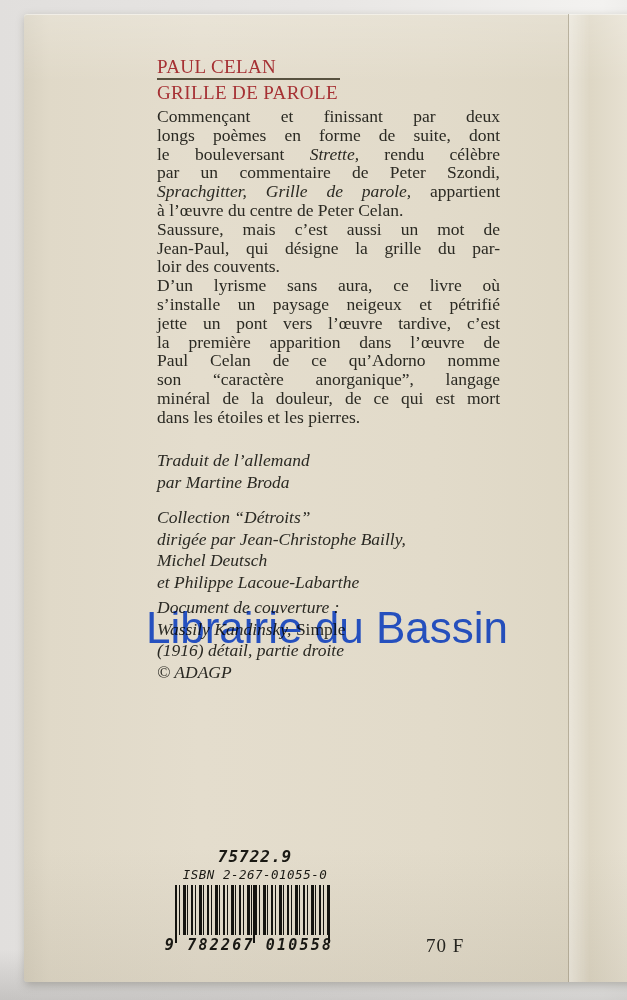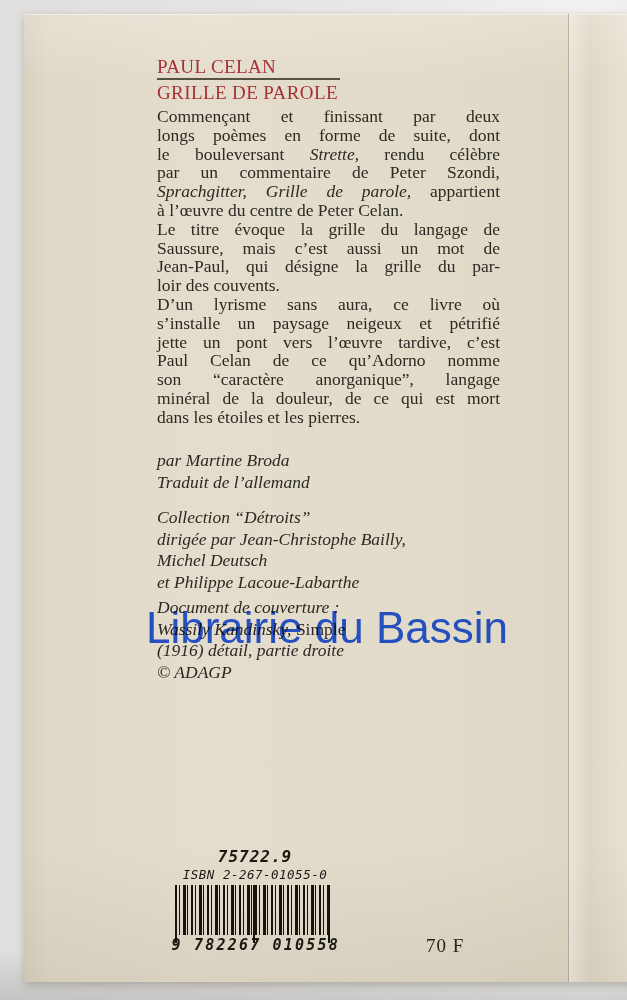--- a/index.html
+++ b/index.html
@@ -63,21 +63,21 @@
     background:repeating-linear-gradient(90deg,
       #151410 0 2px, transparent 2px 4px,
       #151410 4px 5px, transparent 5px 8px,
       #151410 8px 11px, transparent 11px 12px,
       #151410 12px 13px, transparent 13px 16px);
   }
   .bars::before,.bars::after{content:"";position:absolute;top:0;width:2px;height:58px;background:#151410;}
   .bars::before{left:0;}
   .bars::after{right:0;}
   .guard-mid{position:absolute;top:0;left:50%;width:2px;height:58px;background:#151410;}
-  .ean{font-size:15px;font-weight:bold;letter-spacing:2.2px;text-align:right;margin-left:-12px;margin-top:1px;}
+  .ean{font-size:15px;font-weight:bold;letter-spacing:2.2px;text-align:center;margin-left:-12px;margin-top:1px;}
   .price{position:absolute;left:402px;top:921px;font-size:19px;color:#25241f;letter-spacing:1px;}
 </style>
 </head>
 <body>
 
 <div class="photo">
   <div class="book">
     <div class="spine"></div>
 
     <div class="title-block">
@@ -89,39 +89,39 @@
     <div class="blurb">
         <div class="para">
           <div class="jline">Commençant et finissant par deux</div>
           <div class="jline">longs poèmes en forme de suite, dont</div>
           <div class="jline">le bouleversant <i>Strette,</i> rendu célèbre</div>
           <div class="jline">par un commentaire de Peter Szondi,</div>
           <div class="jline"><i>Sprachgitter, Grille de parole,</i> appartient</div>
           <div class="jline last">à l’œuvre du centre de Peter Celan.</div>
         </div>
         <div class="para">
-          <div class="jline">Le titre évoque la grille du langage de</div>
           <div class="jline">Saussure, mais c’est aussi un mot de</div>
           <div class="jline">Jean-Paul, qui désigne la grille du par-</div>
           <div class="jline last">loir des couvents.</div>
         </div>
         <div class="para">
           <div class="jline">D’un lyrisme sans aura, ce livre où</div>
           <div class="jline">s’installe un paysage neigeux et pétrifié</div>
           <div class="jline">jette un pont vers l’œuvre tardive, c’est</div>
+          <div class="jline">la première apparition dans l’œuvre de</div>
           <div class="jline">Paul Celan de ce qu’Adorno nomme</div>
           <div class="jline">son “caractère anorganique”, langage</div>
           <div class="jline">minéral de la douleur, de ce qui est mort</div>
           <div class="jline last">dans les étoiles et les pierres.</div>
         </div>
       </div>
 
     <div class="italic-block" id="translation">
+        <div class="tline">Traduit de l’allemand</div>
         <div class="tline">par Martine Broda</div>
-        <div class="tline">Traduit de l’allemand</div>
       </div>
     <div class="italic-block" id="collection">
         <div class="tline">Collection “Détroits”</div>
         <div class="tline">dirigée par Jean-Christophe Bailly,</div>
         <div class="tline">Michel Deutsch</div>
         <div class="tline">et Philippe Lacoue-Labarthe</div>
       </div>
     <div class="italic-block" id="credit">
         <div class="tline">Document de couverture :</div>
         <div class="tline">Wassily Kandinsky, <span class="rm">Simple</span></div>

